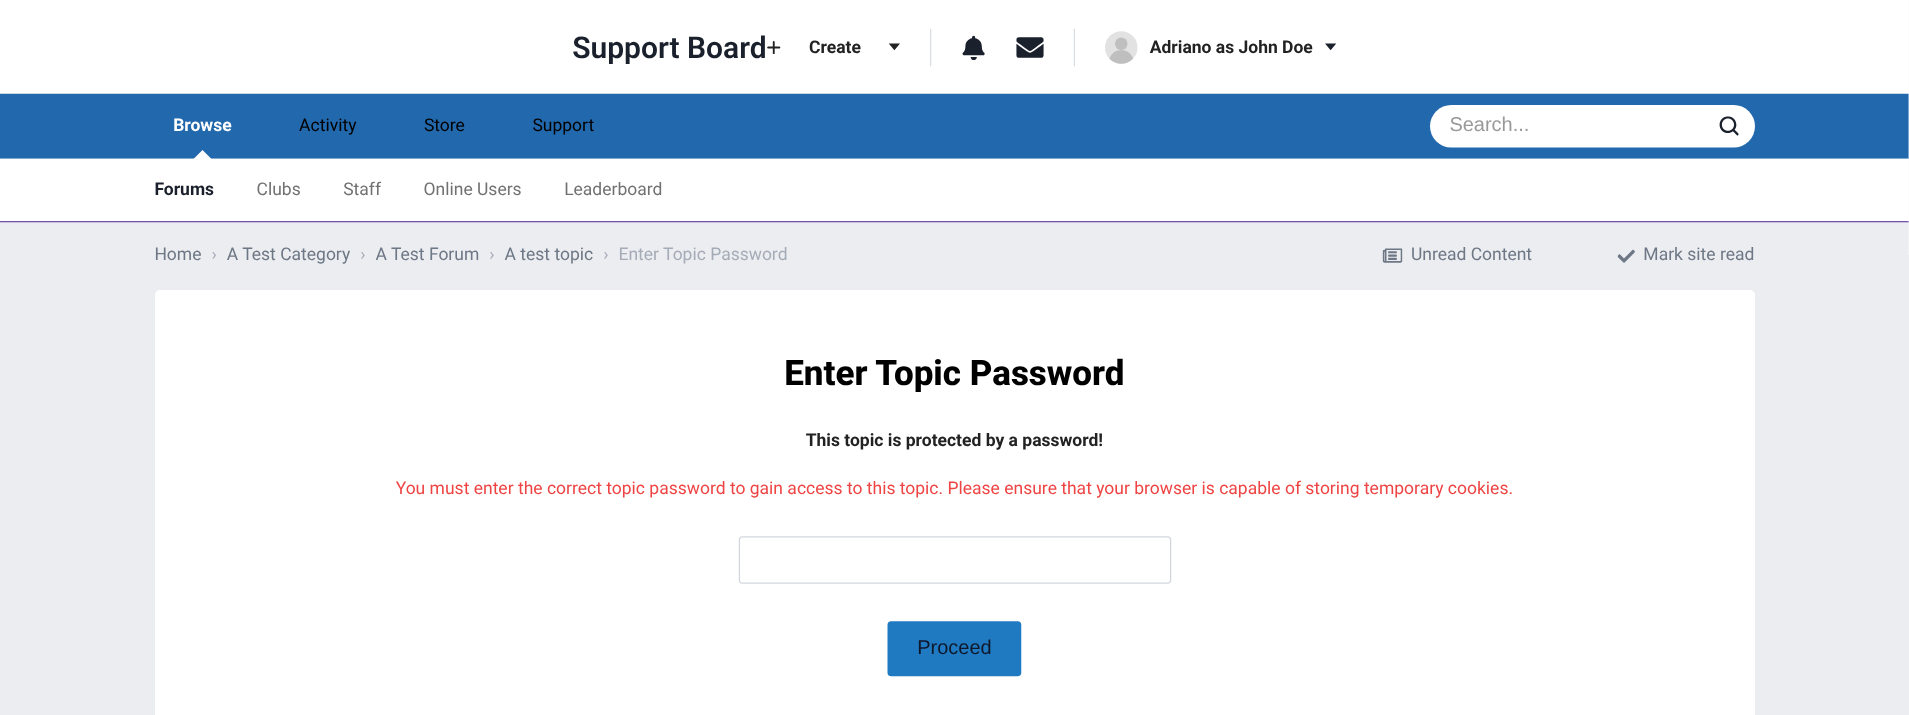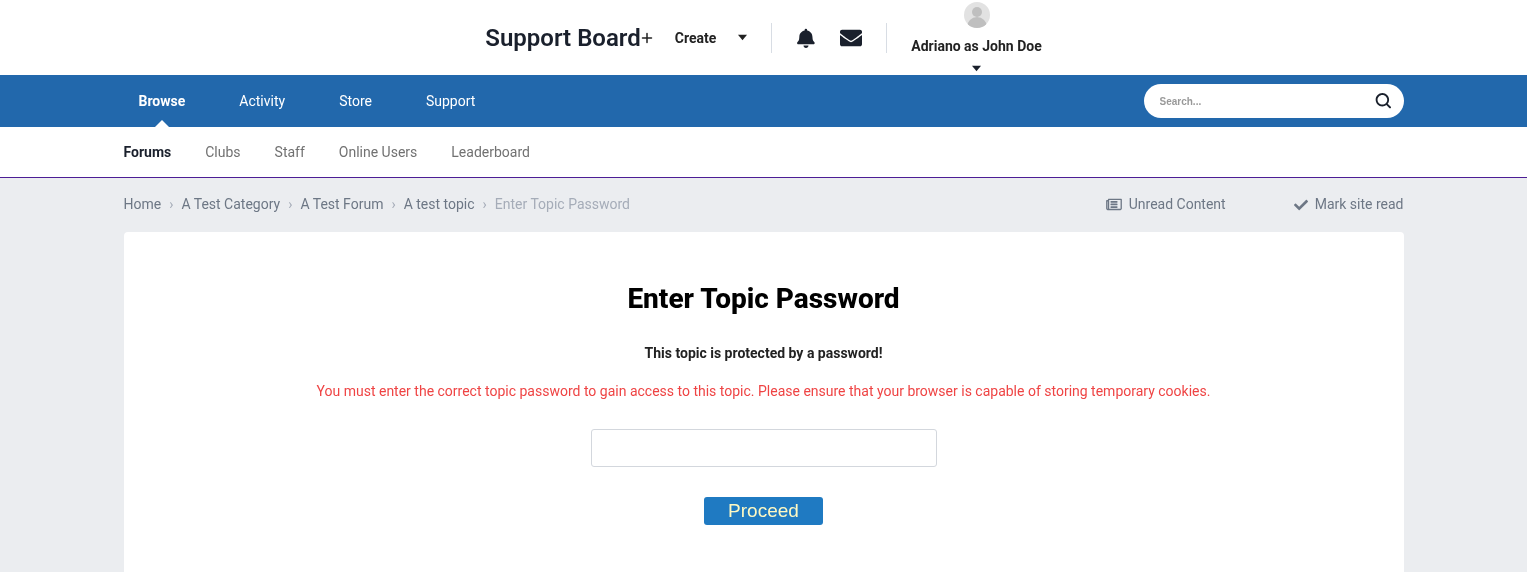--- a/index.html
+++ b/index.html
@@ -7,35 +7,35 @@
   .container { max-width: 1310px; margin: 0 auto; padding: 0 15px; }
 
   
   .top-header { background: #fff; }
   .top-header-inner { display: flex; align-items: center; justify-content: center; height: 75px; }
   .site-title { font-size: 24px; font-weight: 600; color: #1a202c; cursor: pointer; }
   .top-right { display: flex; align-items: center; gap: 24px; }
   .create-btn { font-weight: 700; color: #222; cursor: pointer; display: flex; align-items: center; gap: 22px; font-size: 14px;}
   .vr { width: 1px; height: 30px; background: #d8dde4; }
   .icon-btn { cursor: pointer; color: #1a202c; display:flex; align-items:center; justify-content:center; }
-  .user-area { display:flex; align-items:center; gap:10px; cursor:pointer;flex-direction:column; }
+  .user-area { display:flex; align-items:center; gap:10px; cursor:pointer; }
   .avatar { width:26px; height:26px; border-radius:50%; background:#e2e2e2; display:inline-block; position:relative; overflow:hidden; }
   .avatar::before { content:""; position:absolute; top:5px; left:8px; width:10px; height:10px; background:#bfbfbf; border-radius:50%; }
   .avatar::after { content:""; position:absolute; top:15px; left:3px; width:20px; height:14px; background:#bfbfbf; border-radius:10px 10px 0 0; }
   .user-label { font-weight:700; color:#222; font-size:14px; }
   
   
   .primary-nav { background:#2268ac; }
   .primary-nav-inner { display:flex; align-items:center; justify-content:space-between; height:52px; }
   .nav-items { display:flex; gap:54px; height:100%; align-items:center; padding-left: 15px;}
-  .nav-item { color:#ffffff; font-size:14px; cursor:pointer; position:relative; height:100%; display:flex; align-items:center;}
+  .nav-item { color:#000000; font-size:14px; cursor:pointer; position:relative; height:100%; display:flex; align-items:center;}
   .nav-item.active { color:#fff; font-weight:700; }
   .nav-item.active::after { content:""; position:absolute; bottom:-1px; left:50%; transform:translateX(-50%); border-left:8px solid transparent; border-right:8px solid transparent; border-bottom:8px solid #fff; }
   .search-box { position:relative; }
-  .search-input { width:260px; height:34px; border:none; border-radius:17px; padding:0 40px 0 16px; font-size:10px; color:#be185d; outline:none;font-weight:bold; }
+  .search-input { width:260px; height:34px; border:none; border-radius:17px; padding:0 40px 0 16px; font-size:16px; color:#be185d; outline:none; }
   .search-input::placeholder { color:#999; }
   .search-btn { position:absolute; right:6px; top:2px; width:30px; height:30px; border:none; background:transparent; cursor:pointer; color:#1a202c; display:flex; align-items:center; justify-content:center;}
 
   
   .sub-nav { background:#fff; border-bottom:1px solid #4c1d95; }
   .sub-nav-inner { display:flex; gap:34px; height:50px; align-items:center; }
   .sub-item { color:#717171; font-size:14px; cursor:pointer; }
   .sub-item.active { color:#1a202c; font-weight:700; }
 
   
@@ -47,21 +47,21 @@
   .crumb-current { color:#a5acb8; font-size:14px; }
   .crumb-right { display:flex; gap:28px; align-items:center; }
   .muted-link { color:#6d7785; font-size:14px; cursor:pointer; display:flex; align-items:center; gap:7px;padding-left:40px; }
 
   
   .card { background:#fff; border-radius:4px; padding:50px 30px 60px; text-align:center; }
   .card-title { font-size:28px; font-weight:800; color:#000; margin-bottom:30px;}
   .card-sub { font-weight:700; color:#222; font-size:14px; margin-bottom:22px;}
   .card-desc { color:#ef4444; font-size:14px; margin-bottom:30px; }
   .pw-input { width:346px; max-width:100%; height:38px; border:1px solid #d3d7dd; border-radius:3px; padding:0 10px; font-size:14px; margin-bottom:30px; outline:none; }
-  .proceed-btn { background:#1f7ac2; color:#fef9c3; border:none; border-radius:3px; height:28px; padding:0 24px; font-size:19px; font-weight:500; cursor:pointer;}
+  .proceed-btn { background:#1f7ac2; color:#0f172a; border:none; border-radius:3px; height:44px; padding:0 24px; font-size:16px; font-weight:500; cursor:pointer;}
 
   
   svg { display:block; }
 </style>
 </head>
 <body>
 
 <div class="top-header">
   <div class="container top-header-inner">
     <div class="site-title">Support Board</div>

